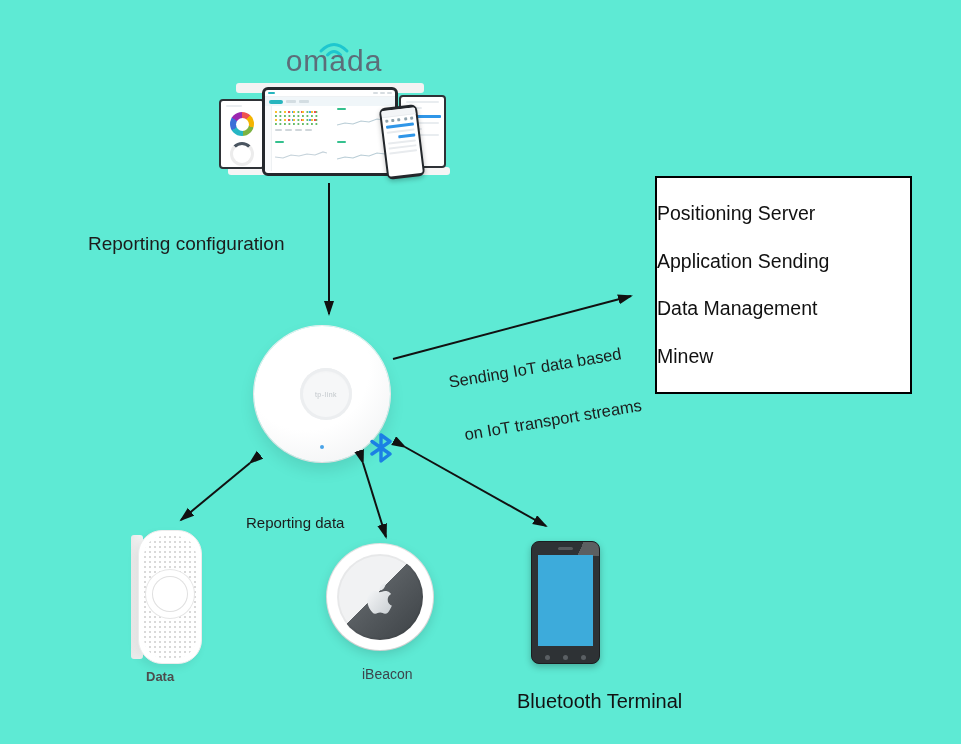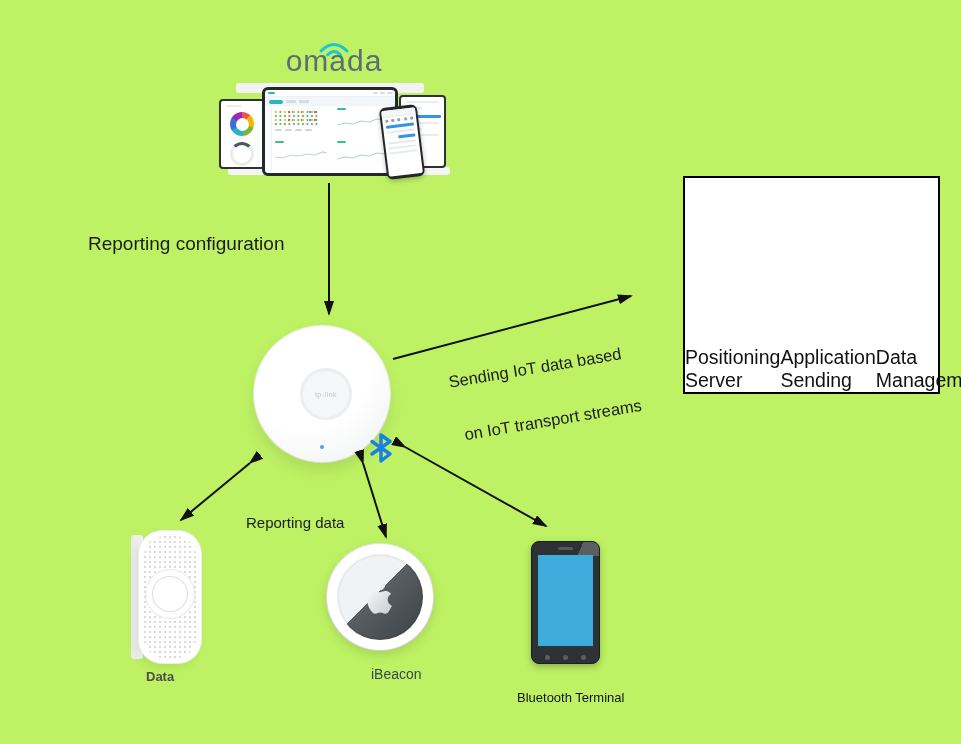--- a/index.html
+++ b/index.html
@@ -1,17 +1,17 @@
 <!DOCTYPE html>
 <html><head>
 <meta charset="utf-8">
 <style>
   html,body{margin:0;padding:0;background:#fff;}
   body{font-family:"Liberation Sans","DejaVu Sans",sans-serif;}
-  #stage{position:relative;width:961px;height:744px;background:#bef264;overflow:hidden;}
+  #stage{position:relative;width:961px;height:744px;background:#5eead4;overflow:hidden;}
   .abs{position:absolute;}
 
   
   .omada-text{left:276px;top:46px;width:116px;text-align:center;font-size:30px;font-weight:400;
     color:#5c6d79;letter-spacing:1px;line-height:30px;}
   .wifi-arcs{left:315px;top:37px;}
 
   
   .bg-band{left:236px;top:83px;width:188px;height:10px;background:#f3f3f3;border-radius:3px;}
   .bg-platform{left:228px;top:167px;width:222px;height:8px;background:#f5f5f5;border-radius:3px;}
@@ -62,21 +62,21 @@
 
   
   .lbl{color:#1c1c1c;}
   .bt-config{left:88px;top:233px;font-size:19px;}
   .sending1{left:535px;top:368px;font-size:16.5px;transform:translate(-50%,-50%) rotate(-9.5deg);white-space:nowrap;}
   .sending2{left:553px;top:420px;font-size:16.5px;transform:translate(-50%,-50%) rotate(-9.5deg);white-space:nowrap;}
   .reporting{left:246px;top:514px;font-size:15px;text-align:right;}
 
   
   .server-box{left:655px;top:176px;width:253px;height:214px;border:2px solid #000;background:#fff;
-    display:flex;flex-direction:row;justify-content:space-evenly;align-items:flex-end;margin-left:28px;}
+    display:flex;flex-direction:column;justify-content:space-evenly;align-items:flex-start;}
   .server-box span{font-size:19.5px;color:#111;}
 
   
   .ap{left:254px;top:326px;width:136px;height:136px;border-radius:50%;
     background:radial-gradient(circle at 38% 30%,#ffffff 50%,#f4f5f6 80%,#ebedee 100%);
     box-shadow:0 8px 16px rgba(0,0,0,0.10),0 0 0 1px #f0f1f2;z-index:2;}
   .ap-ring{position:absolute;left:46px;top:42px;width:52px;height:52px;border-radius:50%;
     background:#f6f7f8;box-shadow:inset 0 0 0 3px #eceef0,inset 0 2px 4px rgba(0,0,0,0.05);
     display:flex;align-items:center;justify-content:center;}
   .ap-brand{font-size:7px;color:#c0c6ca;letter-spacing:.5px;}
@@ -96,32 +96,32 @@
   .minew-hole{position:absolute;left:13px;top:45px;width:36px;height:36px;border-radius:50%;background:#fff;
     box-shadow:0 0 0 6px #ffffff,0 0 0 7px #e6e6e6,inset 0 0 0 1px #e0e0e0;}
   .minew-label{left:146px;top:669px;font-size:13px;font-weight:bold;color:#4d4d4d;}
 
   
   .ibeacon{left:327px;top:544px;width:106px;height:106px;border-radius:50%;background:#fff;
     box-shadow:0 4px 12px rgba(0,0,0,0.15),0 0 0 1px #e9e9e9;z-index:2;}
   .ibeacon-inner{position:absolute;left:10px;top:10px;width:86px;height:86px;border-radius:50%;overflow:hidden;
     background:linear-gradient(135deg,#f1f2f3 46%,#5a5f63 46%,#3c4145 100%);
     box-shadow:inset 0 0 0 2px rgba(0,0,0,0.04);display:flex;align-items:center;justify-content:center;}
-  .ibeacon-label{left:371px;top:666px;font-size:14px;color:#3c454c;}
+  .ibeacon-label{left:362px;top:666px;font-size:14px;color:#3c454c;}
 
   
   .terminal{left:531px;top:541px;width:67px;height:121px;background:#2e3235;border:1px solid #1b1e20;
     border-radius:8px;z-index:2;overflow:hidden;box-shadow:0 3px 7px rgba(0,0,0,0.25);}
   .term-gloss{position:absolute;right:0;top:0;width:30px;height:14px;
     background:linear-gradient(115deg,transparent 40%,rgba(255,255,255,0.22) 40%);}
   .term-speaker{position:absolute;left:26px;top:5px;width:15px;height:3px;border-radius:2px;background:#55595c;}
   .term-screen{position:absolute;left:6px;top:13px;width:55px;height:91px;background:#3dabdb;}
   .term-nav{position:absolute;left:0;bottom:3px;width:100%;display:flex;justify-content:space-evenly;}
   .term-nav i{width:5px;height:5px;border-radius:50%;background:#5a5f63;}
-  .terminal-label{left:517px;top:690px;font-size:13px;color:#121212;}
+  .terminal-label{left:517px;top:690px;font-size:20px;color:#121212;}
 
   
   .arrows{left:0;top:0;z-index:4;pointer-events:none;}
 </style>
 </head>
 <body>
 
 <div id="stage">
 
   <svg class="abs wifi-arcs" width="38" height="20" viewBox="0 0 38 20">

